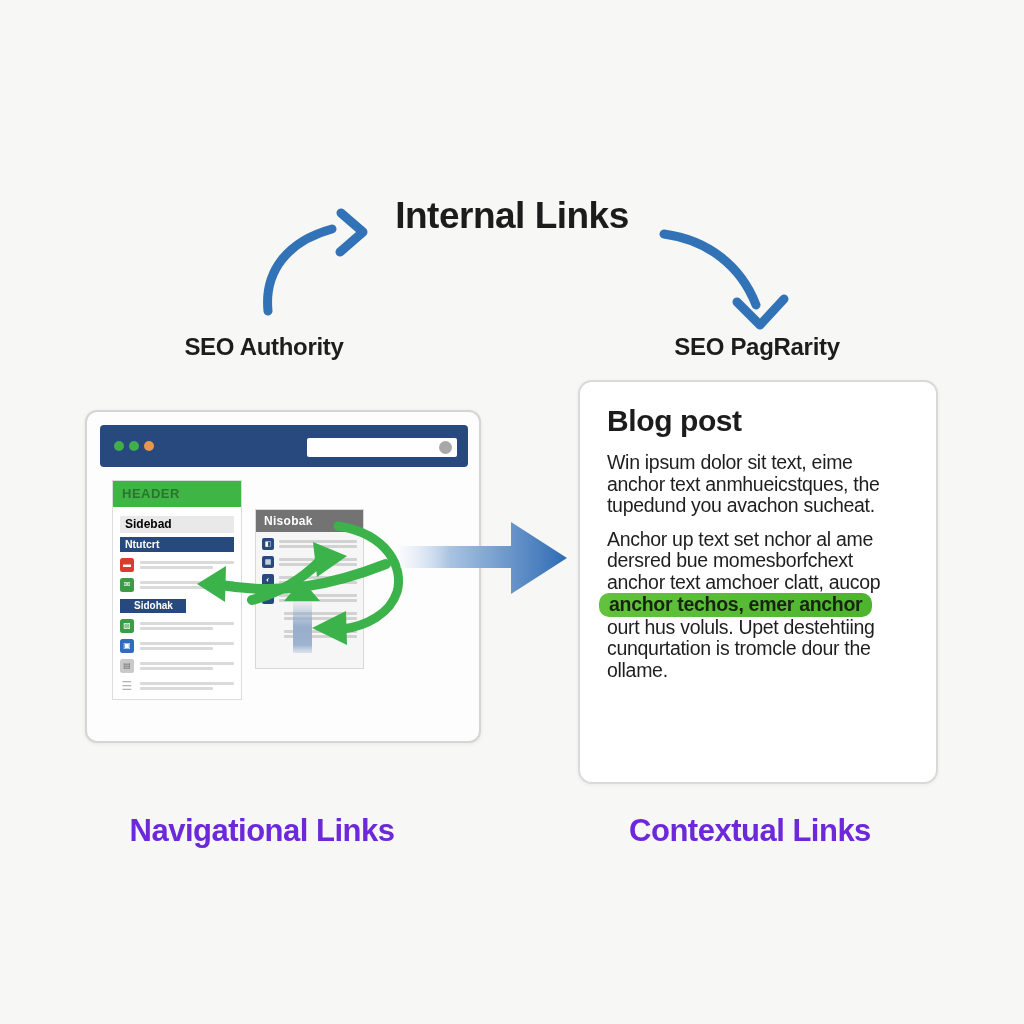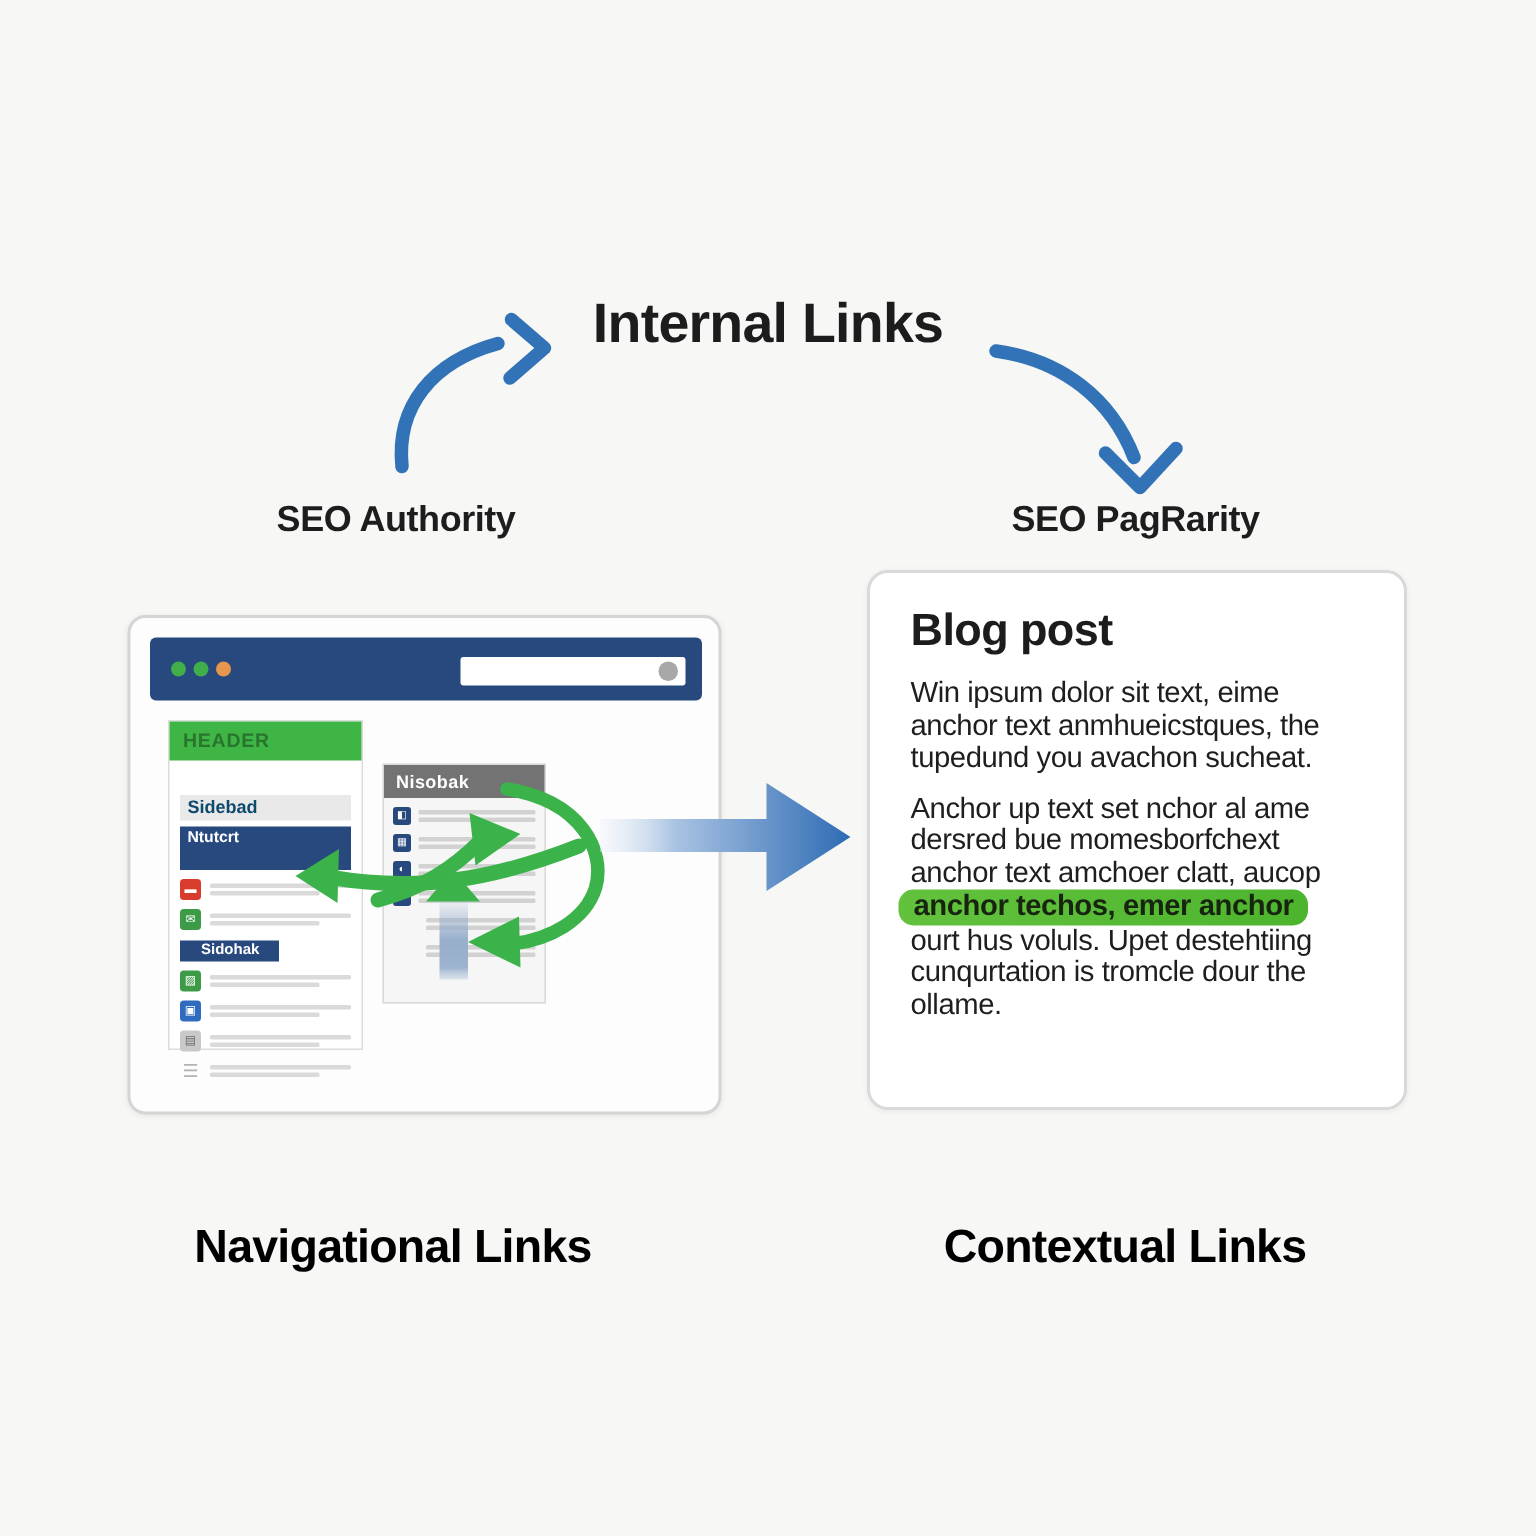--- a/index.html
+++ b/index.html
@@ -9,21 +9,21 @@
 
   
   .main-title{position:absolute;left:0;top:178px;width:1024px;text-align:center;
     font-size:37px;font-weight:bold;color:#1c1c1c;letter-spacing:-0.5px;margin-top:17px;}
   .seo-label{position:absolute;top:333px;width:260px;text-align:center;
     font-size:24px;font-weight:bold;color:#1d1d1d;letter-spacing:-0.3px;}
   .seo-label.left{left:134px;}
   .seo-label.right{left:627px;}
 
   .caption{position:absolute;top:813px;width:420px;text-align:center;
-    font-size:31px;font-weight:bold;color:#000000;letter-spacing:-0.5px;}
+    font-size:31px;font-weight:bold;color:#6d28d9;letter-spacing:-0.5px;}
   .caption.left{left:52px;}
   .caption.right{left:540px;}
 
   
   svg.overlay{position:absolute;left:0;top:0;pointer-events:none;}
 
   
   .browser{position:absolute;left:85px;top:410px;width:396px;height:333px;
     background:#fdfdfd;border:2px solid #d5d5d5;border-radius:12px;
     box-shadow:0 1px 4px rgba(0,0,0,0.07);box-sizing:border-box;}
@@ -36,23 +36,23 @@
   .searchbar{position:absolute;left:207px;top:13px;width:150px;height:19px;
     background:#ffffff;border-radius:2px;}
   .search-knob{position:absolute;right:5px;top:3px;width:13px;height:13px;
     border-radius:50%;background:#a8a8a8;}
 
   
   .panel-left{position:absolute;left:25px;top:68px;width:130px;height:220px;
     background:#ffffff;border:1px solid #dcdcdc;box-sizing:border-box;}
   .hdr-bar{height:26px;background:#3eb545;line-height:26px;padding-left:9px;
     font-size:13px;font-weight:bold;color:rgba(25,70,30,0.58);letter-spacing:0.5px;}
-  .side-title{margin:23px 7px 0;height:17px;background:#e9e9e9;line-height:17px;
-    padding-left:5px;font-size:12px;font-weight:bold;color:#0c4a6e;}
-  .side-active{margin:4px 7px 0;height:29px;background:#27497e;line-height:15px;
+  .side-title{margin:9px 7px 0;height:17px;background:#e9e9e9;line-height:17px;
+    padding-left:5px;font-size:12px;font-weight:bold;color:#000000;}
+  .side-active{margin:4px 7px 0;height:15px;background:#27497e;line-height:15px;
     padding-left:5px;font-size:10.5px;font-weight:bold;color:#ffffff;}
   .side-section{margin:7px 7px 0;height:14px;width:52px;background:#27497e;
     line-height:14px;padding-left:14px;font-size:10px;font-weight:bold;color:#ffffff;}
   .icon-row{display:flex;align-items:center;margin:6px 7px 0;height:14px;}
   .sq{width:14px;height:14px;border-radius:2.5px;flex:none;display:flex;
     align-items:center;justify-content:center;font-size:8px;color:#fff;line-height:1;}
   .sq.red{background:#d93b2c;}
   .sq.green{background:#3d9b47;}
   .sq.blue{background:#2f6cc0;}
   .sq.gray{background:#c9c9c9;color:#6b6b6b;}
@@ -67,21 +67,21 @@
   .nav-bar{height:22px;background:#737373;line-height:22px;padding-left:8px;
     font-size:12px;font-weight:bold;color:#ffffff;letter-spacing:0.3px;}
   .nav-row{display:flex;align-items:center;margin:5px 6px 0;height:13px;}
   .nsq{width:12px;height:12px;border-radius:2px;background:#27497e;flex:none;
     display:flex;align-items:center;justify-content:center;font-size:7px;color:#fff;line-height:1;}
   .nav-lines{margin-left:5px;flex:1;}
   .nav-lines .ln{height:3px;background:#d2d2d2;border-radius:1px;margin:2px 0;}
   .nav-row.noicon{margin-left:23px;}
 
   
-  .blog{position:absolute;left:578px;top:380px;width:360px;height:360px;
+  .blog{position:absolute;left:578px;top:380px;width:360px;height:404px;
     background:#ffffff;border:2px solid #d9d9d9;border-radius:14px;
     box-shadow:0 1px 4px rgba(0,0,0,0.06);box-sizing:border-box;}
   .blog-title{position:absolute;left:27px;top:22px;font-size:30px;font-weight:bold;
     color:#1c1c1c;letter-spacing:-0.4px;}
   .blog-body{position:absolute;left:27px;top:70px;width:312px;
     font-size:19.5px;color:#1e1e1e;letter-spacing:-0.3px;}
   .pline{line-height:21.5px;white-space:nowrap;}
   .pgap{height:12px;}
   .hl{display:inline-block;background:linear-gradient(90deg,#63c23d,#4db42e);
     border-radius:10px;padding:1px 10px;margin-left:-8px;color:#17240f;font-weight:bold;}

